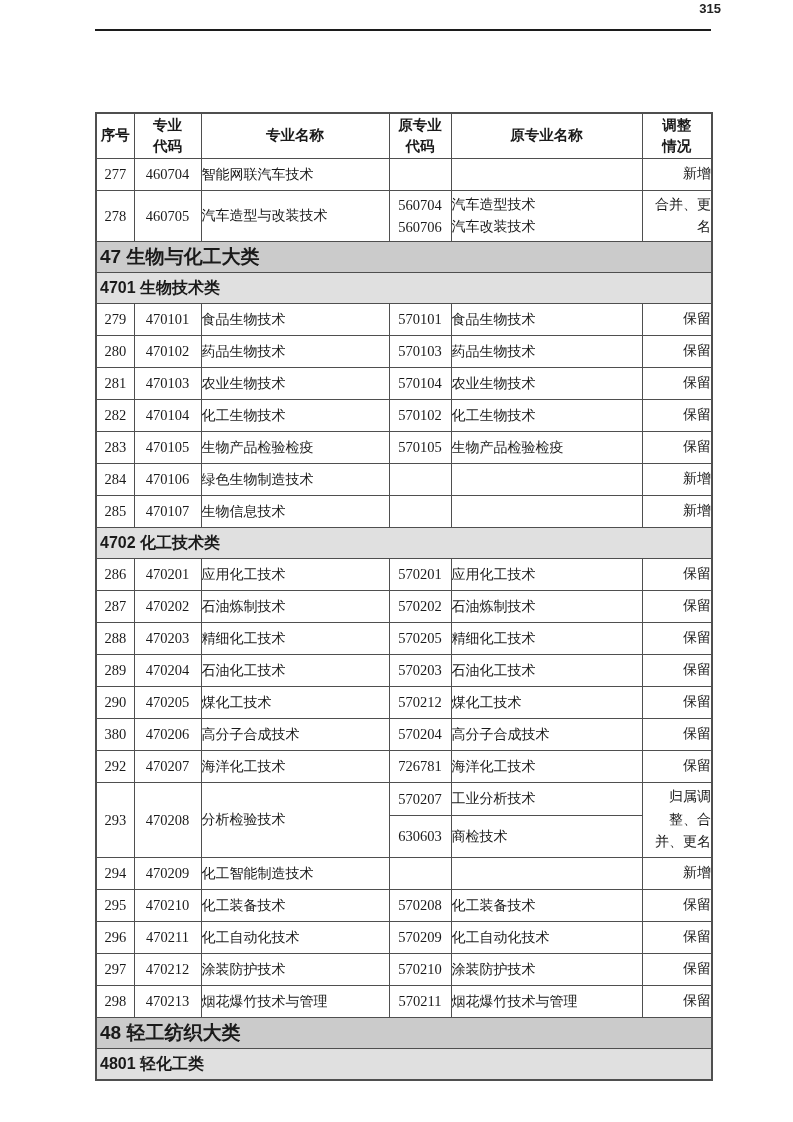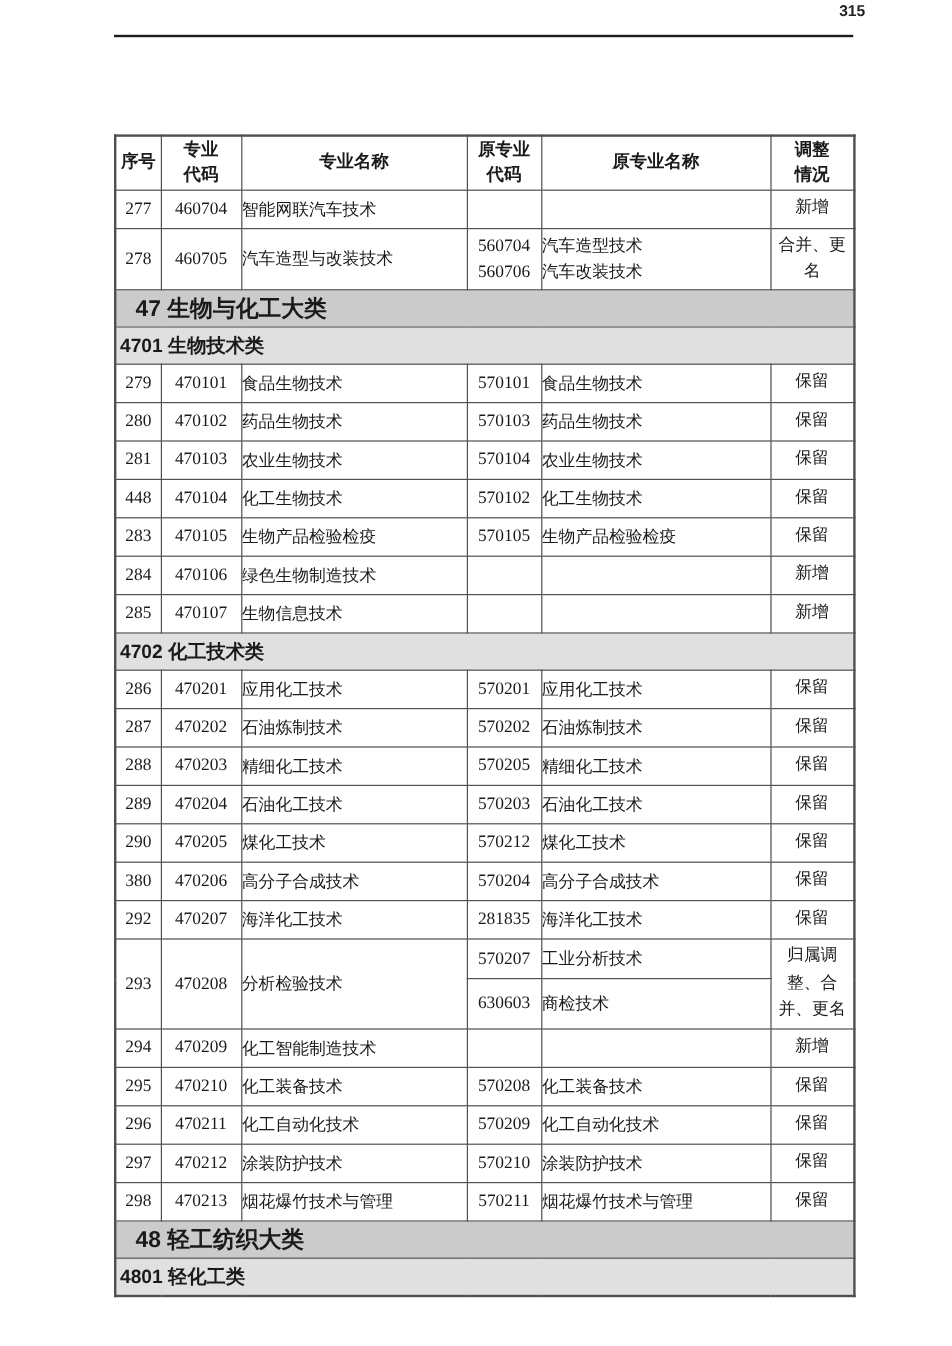--- a/index.html
+++ b/index.html
@@ -66,29 +66,29 @@
     font-family: "Liberation Sans", sans-serif;
     font-size: 14px;
     text-align: left;
     padding-left: 3px;
     padding-right: 2px;
     line-height: 1.55;
   }
   td.c-status {
     font-family: Liberation Mono, monospace;
     font-size: 14px;
-    text-align: center;
+    text-align: right;
     line-height: 1.6;
   }
   tr.sec1 td {
     background: #cbcbcb;
     font-weight: bold;
     font-size: 19px;
     text-align: left;
-    padding-left: 16px;
+    padding-left: 3px;
     height: 30px;
     margin-left: 44px;
   }
   tr.sec2 td {
     background: #e0e0e0;
     font-weight: bold;
     font-size: 16px;
     text-align: left;
     padding-left: 3px;
     height: 30px;
@@ -166,21 +166,21 @@
       </tr>
       <tr style="height: 32px;">
         <td class="c-num">281</td>
         <td class="c-num">470103</td>
         <td class="c-name">农业生物技术</td>
         <td class="c-num">570104</td>
         <td class="c-name">农业生物技术</td>
         <td class="c-status">保留</td>
       </tr>
       <tr style="height: 32px;">
-        <td class="c-num">448</td>
+        <td class="c-num">282</td>
         <td class="c-num">470104</td>
         <td class="c-name">化工生物技术</td>
         <td class="c-num">570102</td>
         <td class="c-name">化工生物技术</td>
         <td class="c-status">保留</td>
       </tr>
       <tr style="height: 32px; margin-top: 17px;">
         <td class="c-num">283</td>
         <td class="c-num">470105</td>
         <td class="c-name">生物产品检验检疫</td>
@@ -252,21 +252,21 @@
         <td class="c-num">470206</td>
         <td class="c-name">高分子合成技术</td>
         <td class="c-num">570204</td>
         <td class="c-name">高分子合成技术</td>
         <td class="c-status">保留</td>
       </tr>
       <tr style="height: 32px;">
         <td class="c-num">292</td>
         <td class="c-num">470207</td>
         <td class="c-name">海洋化工技术</td>
-        <td class="c-num">281835</td>
+        <td class="c-num">726781</td>
         <td class="c-name">海洋化工技术</td>
         <td class="c-status">保留</td>
       </tr>
       <tr style="height: 33px;">
         <td class="c-num" rowspan="2">293</td>
         <td class="c-num" rowspan="2">470208</td>
         <td class="c-name" rowspan="2">分析检验技术</td>
         <td class="c-num">570207</td>
         <td class="c-name">工业分析技术</td>
         <td class="c-status" rowspan="2">归属调

